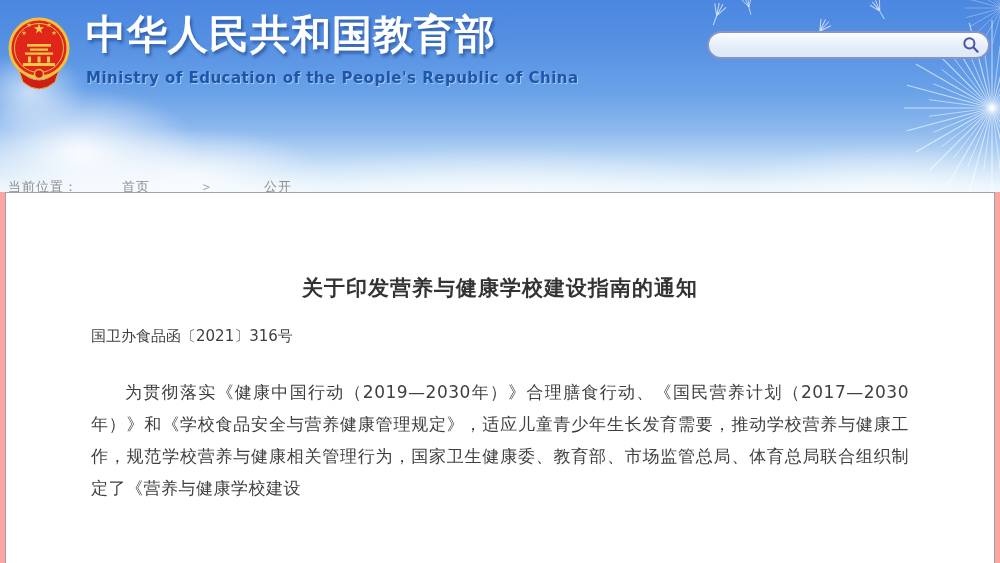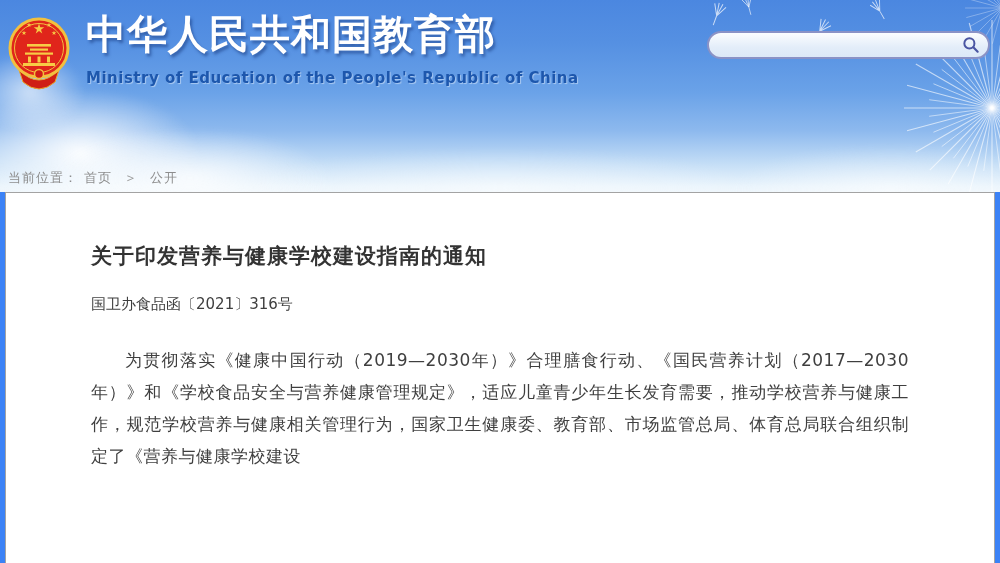--- a/index.html
+++ b/index.html
@@ -1,18 +1,18 @@
 <!DOCTYPE html>
 <html><head>
 <meta charset="utf-8">
 <style>
   * { margin:0; padding:0; box-sizing:border-box; }
   html,body { width:1000px; height:563px; overflow:hidden; }
   body { font-family:"DejaVu Sans","Liberation Sans",sans-serif; background:#fff; }
-  .page { position:relative; width:1000px; height:563px; overflow:hidden; background:#3b82f6; }
+  .page { position:relative; width:1000px; height:563px; overflow:hidden; background:#fca5a5; }
 
   
   .header {
     position:absolute; left:0; top:0; width:1000px; height:192px;
     background:linear-gradient(180deg,#4b87e0 0%,#5590e2 22%,#6aa2e8 48%,#8db9ee 68%,#c3ddf6 85%,#e9f4fc 97%,#eef6fc 100%);
     overflow:hidden;
   }
   .cloud { position:absolute; border-radius:50%; filter:blur(3px);
     background:radial-gradient(closest-side, rgba(255,255,255,.95), rgba(255,255,255,0)); }
   .cloud.c1 { left:-40px; top:88px; width:240px; height:130px; }
@@ -40,36 +40,36 @@
     background:linear-gradient(180deg,#fbfdff 0%,#e3edf9 60%,#dce8f7 100%);
     display:flex; align-items:center; padding:0 8px 0 14px;
   }
   .search input {
     flex:1; border:none; outline:none; background:transparent;
     font-size:14px; color:#333; height:22px;
   }
   .search .mag { width:18px; height:18px; flex:0 0 18px; cursor:pointer; }
 
   .breadcrumb {
-    position:absolute; left:8px; top:169px; font-size:13px; color:#8d8d8d;
-    display:flex; letter-spacing:1px;
+    position:absolute; left:8px; top:178px; font-size:13px; color:#8d8d8d;
+    display:flex; letter-spacing:1px;gap:38px;
   }
   .breadcrumb a { color:#8d8d8d; text-decoration:none; cursor:pointer; }
   .breadcrumb .sep { margin:0 12px; color:#9a9a9a; }
   .breadcrumb .lbl { margin-right:6px; }
 
   
   .panel {
     position:absolute; left:5px; top:192px; width:990px; height:400px;
     background:#ffffff; border:1px solid #a3a3a3; border-bottom:none;
   }
   .article { padding:0 85px; color:#3f3f3f; }
   .article h1 {
-    margin-top:50px; font-size:21px; line-height:26px; font-weight:bold;
-    color:#333; letter-spacing:1px;
+    margin-top:82px; font-size:21px; line-height:26px; font-weight:bold;
+    color:#333; text-align:center; letter-spacing:1px;
   }
   .doc-num { margin-top:25px; font-size:15px; line-height:20px; text-align:left; color:#3f3f3f; }
   .article p { font-size:17px; line-height:32px; text-align:justify; letter-spacing:.5px; }
   .article p.p1 { margin-top:57px; }
   .article p.p2 { margin-top:30px; text-indent:2em; }
 </style>
 </head>
 <body>
 
 <div class="page">

